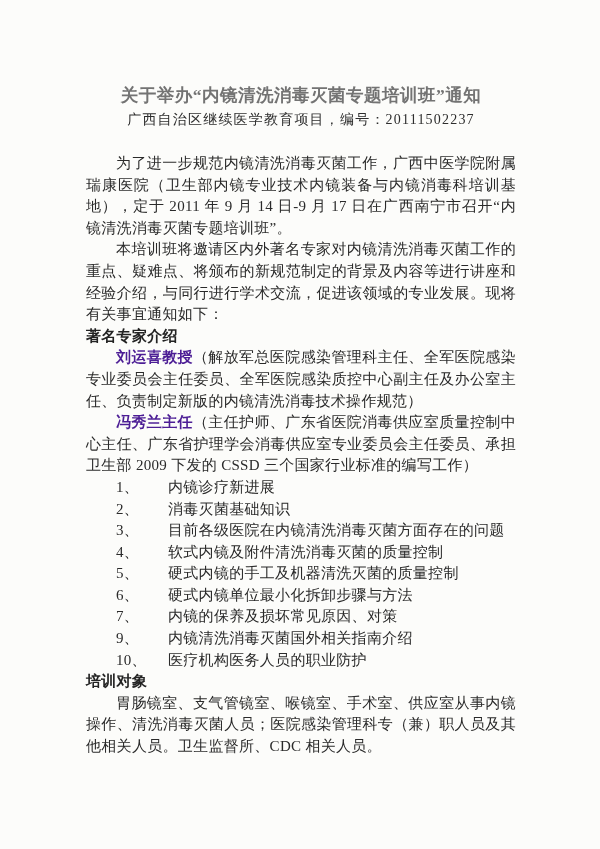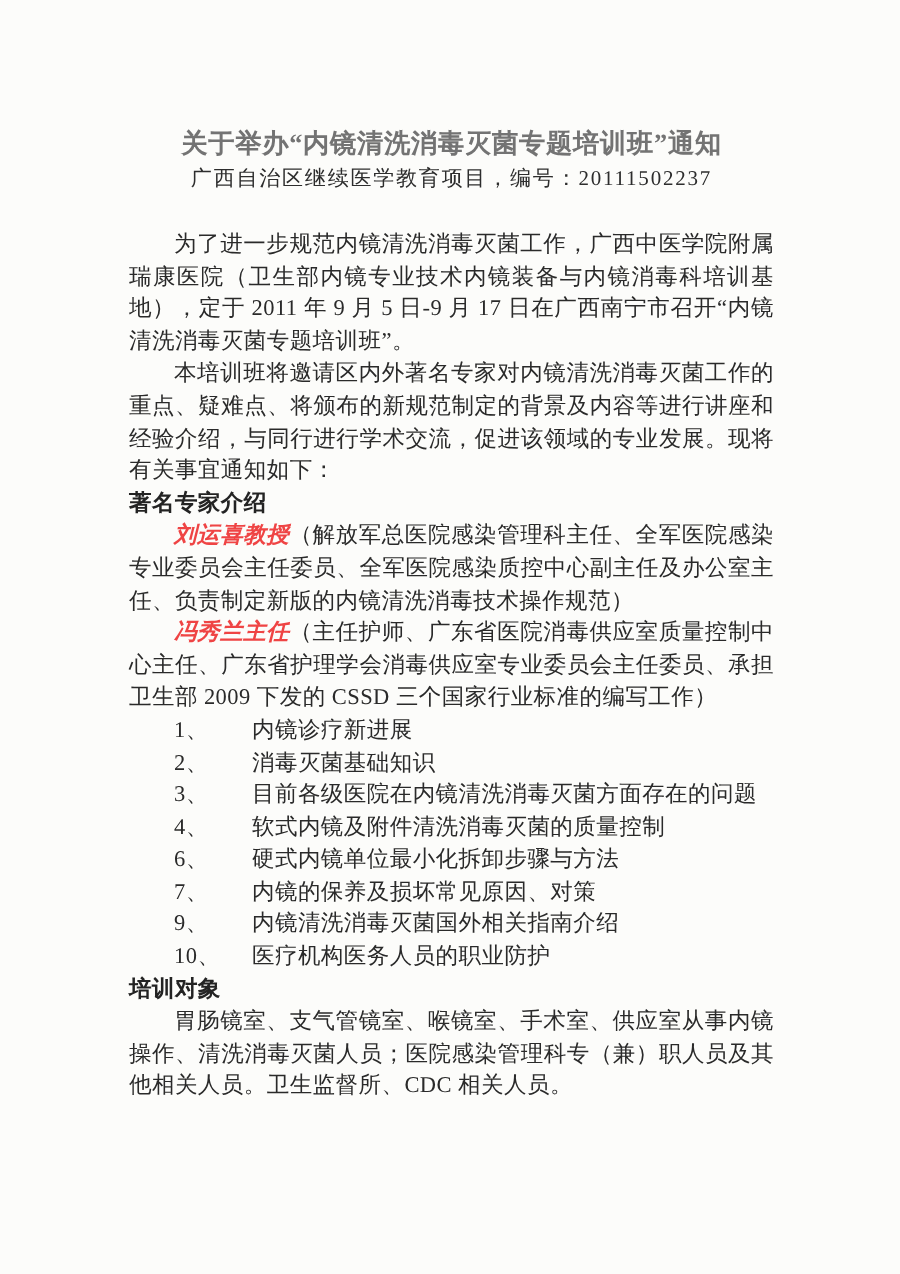--- a/index.html
+++ b/index.html
@@ -49,22 +49,21 @@
     margin-top: 23px;
   }
   .section-heading {
     font-weight: 700;
     color: #232323;
   }
   .heading-gap {
   }
   .bold-name {
     font-weight: 700;
-    color: #ef4444;
-    font-style: italic;
+    color: #4c1d95;
   }
   ul.training-list {
     list-style: none;
     margin: 0;
     padding: 0;
   }
   ul.training-list li {
     padding-left: 30px;
     white-space: nowrap;
   }
@@ -76,35 +75,36 @@
 </head>
 <body>
 
 <div class="page">
 
   <div class="doc-title">关于举办“内镜清洗消毒灭菌专题培训班”通知</div>
   <div class="doc-subtitle">广西自治区继续医学教育项目，编号：20111502237</div>
 
   <div class="body-text">
 
-    <p class="para first">为了进一步规范内镜清洗消毒灭菌工作，广西中医学院附属瑞康医院（卫生部内镜专业技术内镜装备与内镜消毒科培训基地），定于 2011 年 9 月 5 日-9 月 17 日在广西南宁市召开“内镜清洗消毒灭菌专题培训班”。</p>
+    <p class="para first">为了进一步规范内镜清洗消毒灭菌工作，广西中医学院附属瑞康医院（卫生部内镜专业技术内镜装备与内镜消毒科培训基地），定于 2011 年 9 月 14 日-9 月 17 日在广西南宁市召开“内镜清洗消毒灭菌专题培训班”。</p>
     <p class="para">本培训班将邀请区内外著名专家对内镜清洗消毒灭菌工作的重点、疑难点、将颁布的新规范制定的背景及内容等进行讲座和经验介绍，与同行进行学术交流，促进该领域的专业发展。现将有关事宜通知如下：</p>
 
     <div class="section-heading heading-gap">著名专家介绍</div>
 
     <p class="para"><span class="bold-name">刘运喜教授</span><span>（解放军总医院感染管理科主任、全军医院感染专业委员会主任委员、全军医院感染质控中心副主任及办公室主任、负责制定新版的内镜清洗消毒技术操作规范）</span></p>
 
     <p class="para"><span class="bold-name">冯秀兰主任</span><span>（主任护师、广东省医院消毒供应室质量控制中心主任、广东省护理学会消毒供应室专业委员会主任委员、承担卫生部 2009 下发的 CSSD 三个国家行业标准的编写工作）</span></p>
 
 
     <ul class="training-list">
       <li><span class="num">1、</span><span>内镜诊疗新进展</span></li>
       <li><span class="num">2、</span><span>消毒灭菌基础知识</span></li>
       <li><span class="num">3、</span><span>目前各级医院在内镜清洗消毒灭菌方面存在的问题</span></li>
       <li><span class="num">4、</span><span>软式内镜及附件清洗消毒灭菌的质量控制</span></li>
+      <li><span class="num">5、</span><span>硬式内镜的手工及机器清洗灭菌的质量控制</span></li>
       <li><span class="num">6、</span><span>硬式内镜单位最小化拆卸步骤与方法</span></li>
       <li><span class="num">7、</span><span>内镜的保养及损坏常见原因、对策</span></li>
       <li><span class="num">9、</span><span>内镜清洗消毒灭菌国外相关指南介绍</span></li>
       <li><span class="num">10、</span><span>医疗机构医务人员的职业防护</span></li>
     </ul>
 
     <div class="section-heading">培训对象</div>
 
     <p class="para">胃肠镜室、支气管镜室、喉镜室、手术室、供应室从事内镜操作、清洗消毒灭菌人员；医院感染管理科专（兼）职人员及其他相关人员。卫生监督所、CDC 相关人员。</p>
 

